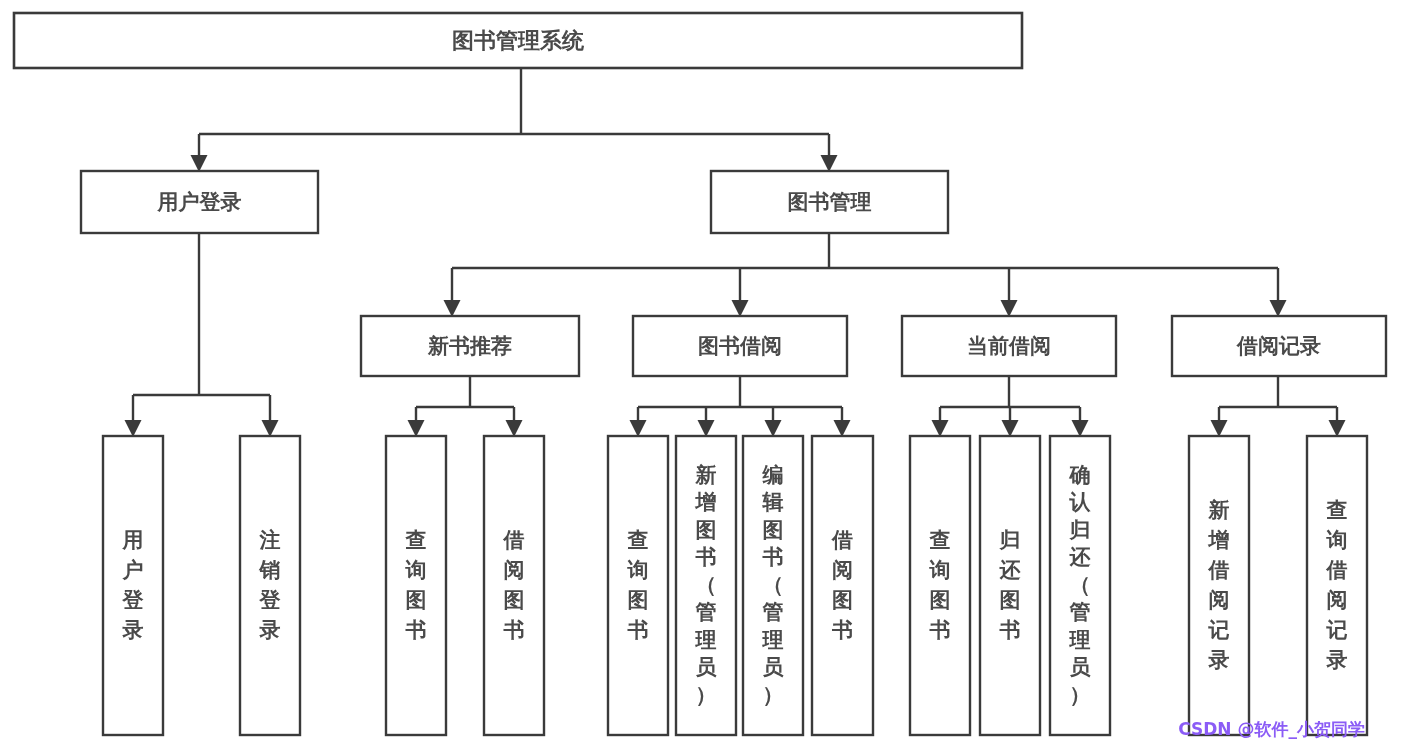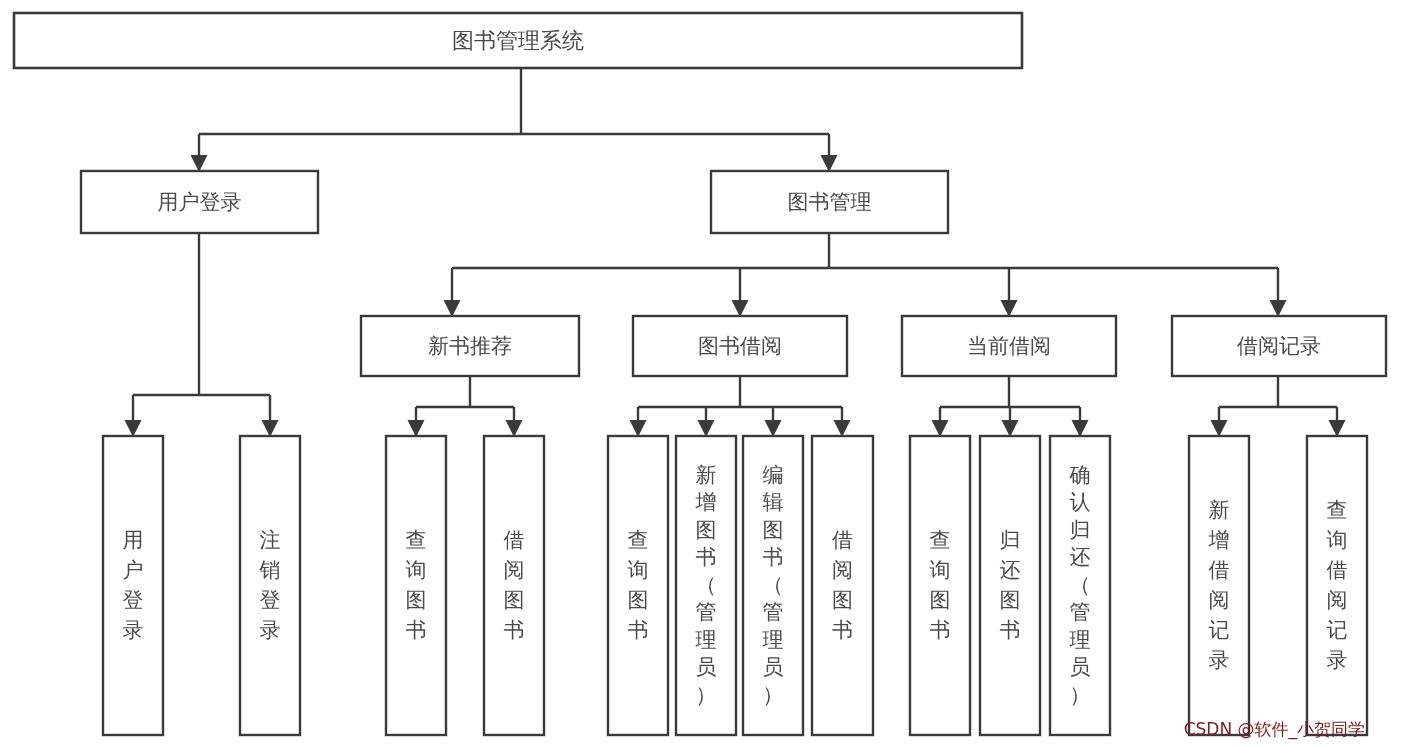--- a/index.html
+++ b/index.html
@@ -11,20 +11,21 @@
     width: 1405px;
     height: 747px;
     font-family: "DejaVu Sans", "Liberation Sans", sans-serif;
     overflow: hidden;
     position: relative;
   }
   #diagram-root {
     position: relative;
     width: 1375px;
     height: 747px;
+    font-weight: bold;
   }
   svg.diagram-canvas {
     position: absolute;
     top: 0;
     left: 0;
     width: 1405px;
     height: 747px;
     display: block;
   }
   .node-box {
@@ -63,21 +64,21 @@
     font-size: 21px;
     text-anchor: middle;
     dominant-baseline: middle;
   }
   .watermark-text {
     position: absolute;
     right: 10px;
     bottom: 6px;
     font-family: "DejaVu Sans", "Liberation Sans", sans-serif;
     font-size: 17px;
-    color: #7f1d1d;
+    color: #8b5cf6;
     white-space: nowrap;
     user-select: none;
   }
 </style>
 </head>
 <body>
 
 <div id="diagram-root">
   <svg class="diagram-canvas" viewBox="0 0 1405 747">
     <g id="connectors-layer">

